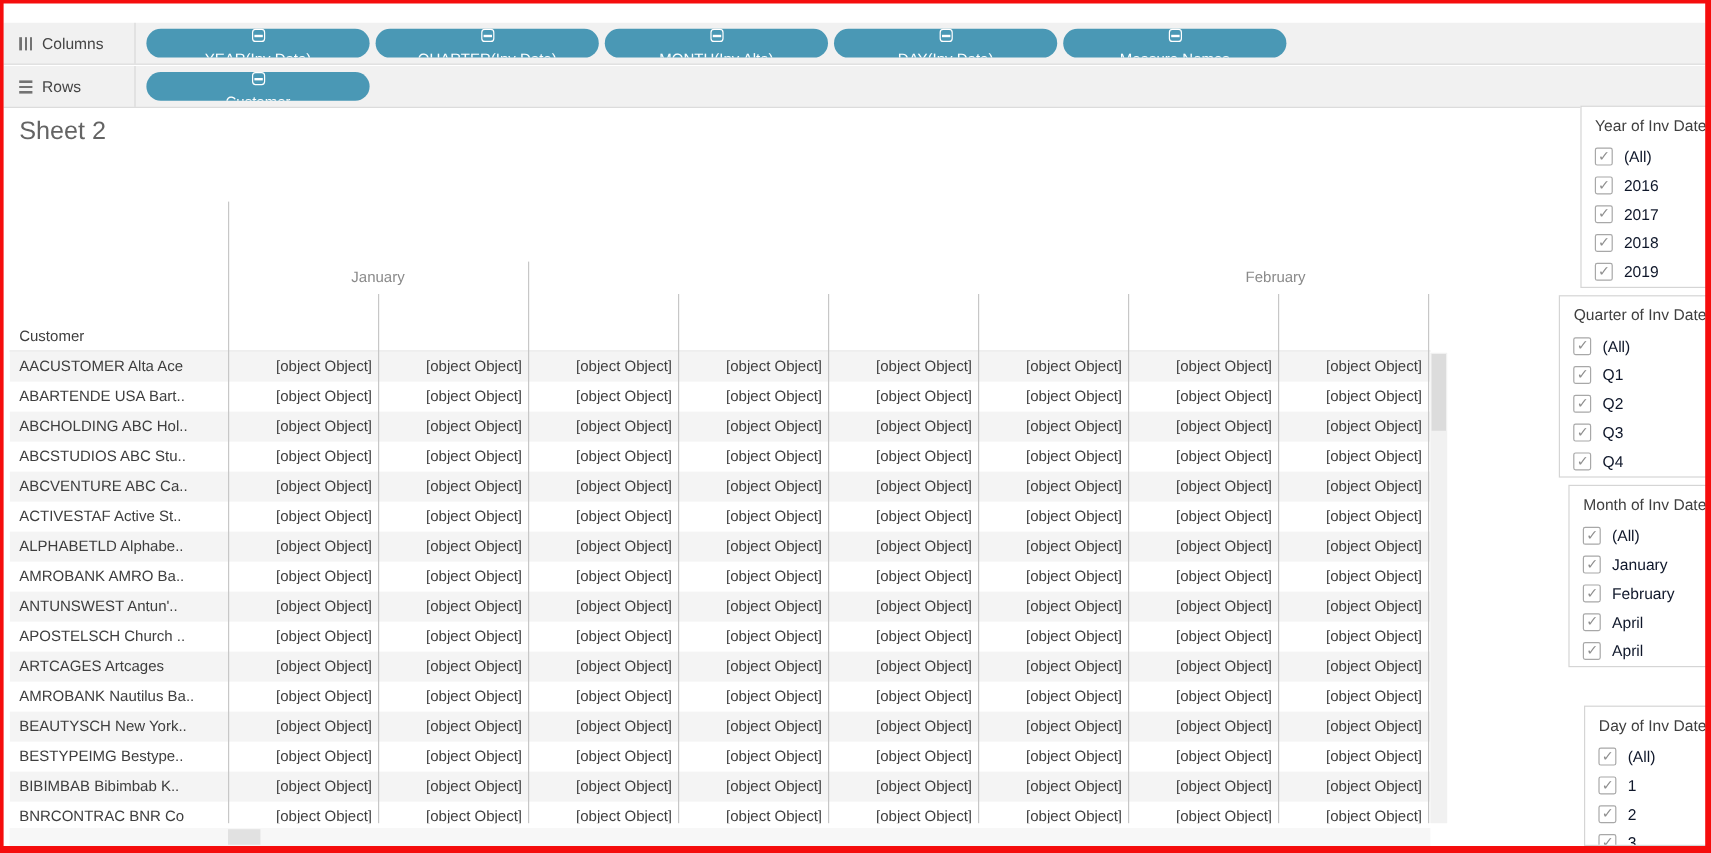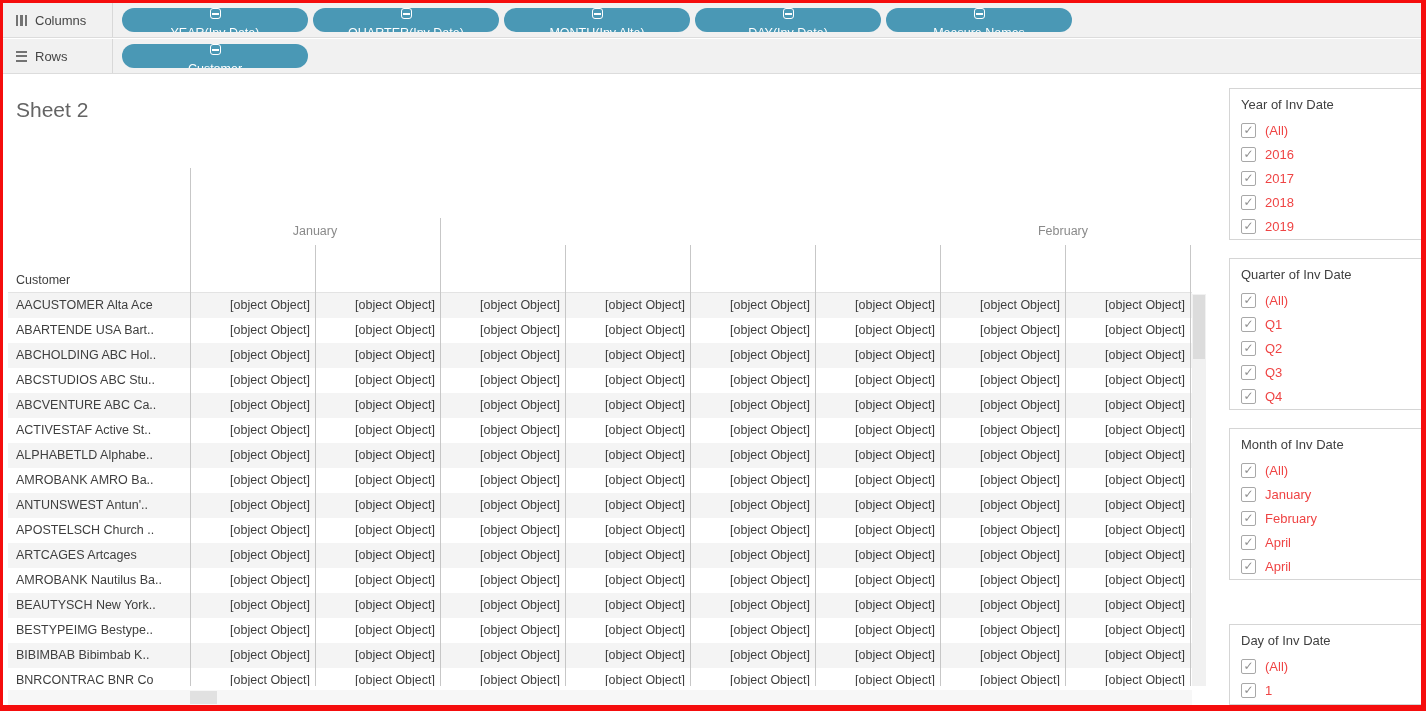--- a/index.html
+++ b/index.html
@@ -2,21 +2,21 @@
 <html><head>
 <meta charset="utf-8">
 <style>
   html,body { margin:0; padding:0; background:#fff; }
   body { font-family:"Liberation Sans","DejaVu Sans",sans-serif; }
 
   .page { position:relative; width:1426px; height:711px; background:#fff; overflow:hidden; }
   .frame { position:absolute; inset:0; border:3px solid #f50d0d; border-right-width:5px; border-bottom-width:6px; z-index:60; pointer-events:none; }
 
   
-  .shelf { position:absolute; left:3px; right:5px; height:34px; background:#f1f1f1; display:flex; align-items:center; border-bottom:1px solid #dcdcdc; }
+  .shelf { position:absolute; left:3px; right:5px; height:34px; background:#f1f1f1; display:flex; align-items:center; border-bottom:1px solid #dcdcdc;margin-top:16px; }
   .shelf.columns { top:3px; }
   .shelf.rows { top:39px; }
   .shelf-label-box { width:110px; align-self:stretch; display:flex; align-items:center; gap:8px; padding-left:13px; box-sizing:border-box; border-right:1px solid #d8d8d8; flex:none; }
   .shelf-label { font-size:13px; color:#454545; }
   .icon-columns { width:11px; height:11px; flex:none; background:repeating-linear-gradient(90deg,#737373 0 2px,transparent 2px 4.5px); }
   .icon-rows { width:11px; height:11px; flex:none; background:repeating-linear-gradient(180deg,#737373 0 2px,transparent 2px 4.5px); }
   .pills { display:flex; gap:5px; padding-left:9px; }
   .pill { width:186px; height:24px; box-sizing:border-box; background:#4a98b5; border-radius:12px; display:flex; align-items:center; gap:7px; padding:0 10px; color:#fff; font-size:12.5px; cursor:default;flex-direction:column; }
   .collapse-icon { width:11px; height:11px; box-sizing:border-box; border:1.5px solid #fff; border-radius:3px; position:relative; flex:none; }
   .collapse-icon::after { content:''; position:absolute; left:1px; right:1px; top:50%; margin-top:-1px; height:2px; background:#fff; }
@@ -49,28 +49,28 @@
   .customer-cell { width:182px; box-sizing:border-box; padding-left:8px; white-space:nowrap; overflow:hidden; }
   .value-cell { width:125px; box-sizing:border-box; text-align:right; padding-right:7px; white-space:nowrap; }
 
   
   .v-scroll-track { position:absolute; left:1192px; top:294px; width:14px; height:392px; background:#f1f1f1; z-index:4; }
   .v-scroll-thumb { position:absolute; left:1px; top:1px; width:12px; height:64px; background:#dcdcdc; }
   .h-scroll-track { position:absolute; left:8px; top:690px; width:1184px; height:15px; background:#f7f7f7; z-index:4; }
   .h-scroll-thumb { position:absolute; left:182px; top:1px; width:27px; height:13px; background:#e1e1e1; }
 
   
-  .filter-panel { position:absolute; left:1229px; top:88px; bottom:6px; width:194px; display:flex; flex-direction:column; gap:18px; z-index:4; }
+  .filter-panel { position:absolute; left:1229px; top:88px; bottom:6px; width:194px; display:flex; flex-direction:column; gap:6px; z-index:4;align-items:flex-end; }
   .filter-card { background:#fff; border:1px solid #d5d5d5; box-sizing:border-box; height:152px; overflow:hidden; padding:8px 0 0 11px; flex:none; }
   .filter-card:last-child { height:auto; flex:1;margin-top:26px; }
   .filter-title { font-size:13px; color:#3f3f3f; margin-bottom:6px; }
   .filter-item { display:flex; align-items:center; gap:9px; height:24px; cursor:default; }
   .checkbox { width:15px; height:15px; box-sizing:border-box; border:1px solid #a8a8a8; border-radius:2px; background:#fff; display:flex; align-items:center; justify-content:center; flex:none; }
   .checkmark { font-size:12px; color:#8f8f8f; line-height:1; }
-  .filter-item-label { font-size:13px; color:#ef4444; white-space:nowrap; }
+  .filter-item-label { font-size:13px; color:#0f172a; white-space:nowrap; }
 </style>
 </head>
 <body>
 
 <div class="page">
 
   <div class="shelf columns">
     <div class="shelf-label-box">
       <span class="icon-columns"></span>
       <span class="shelf-label">Columns</span>

